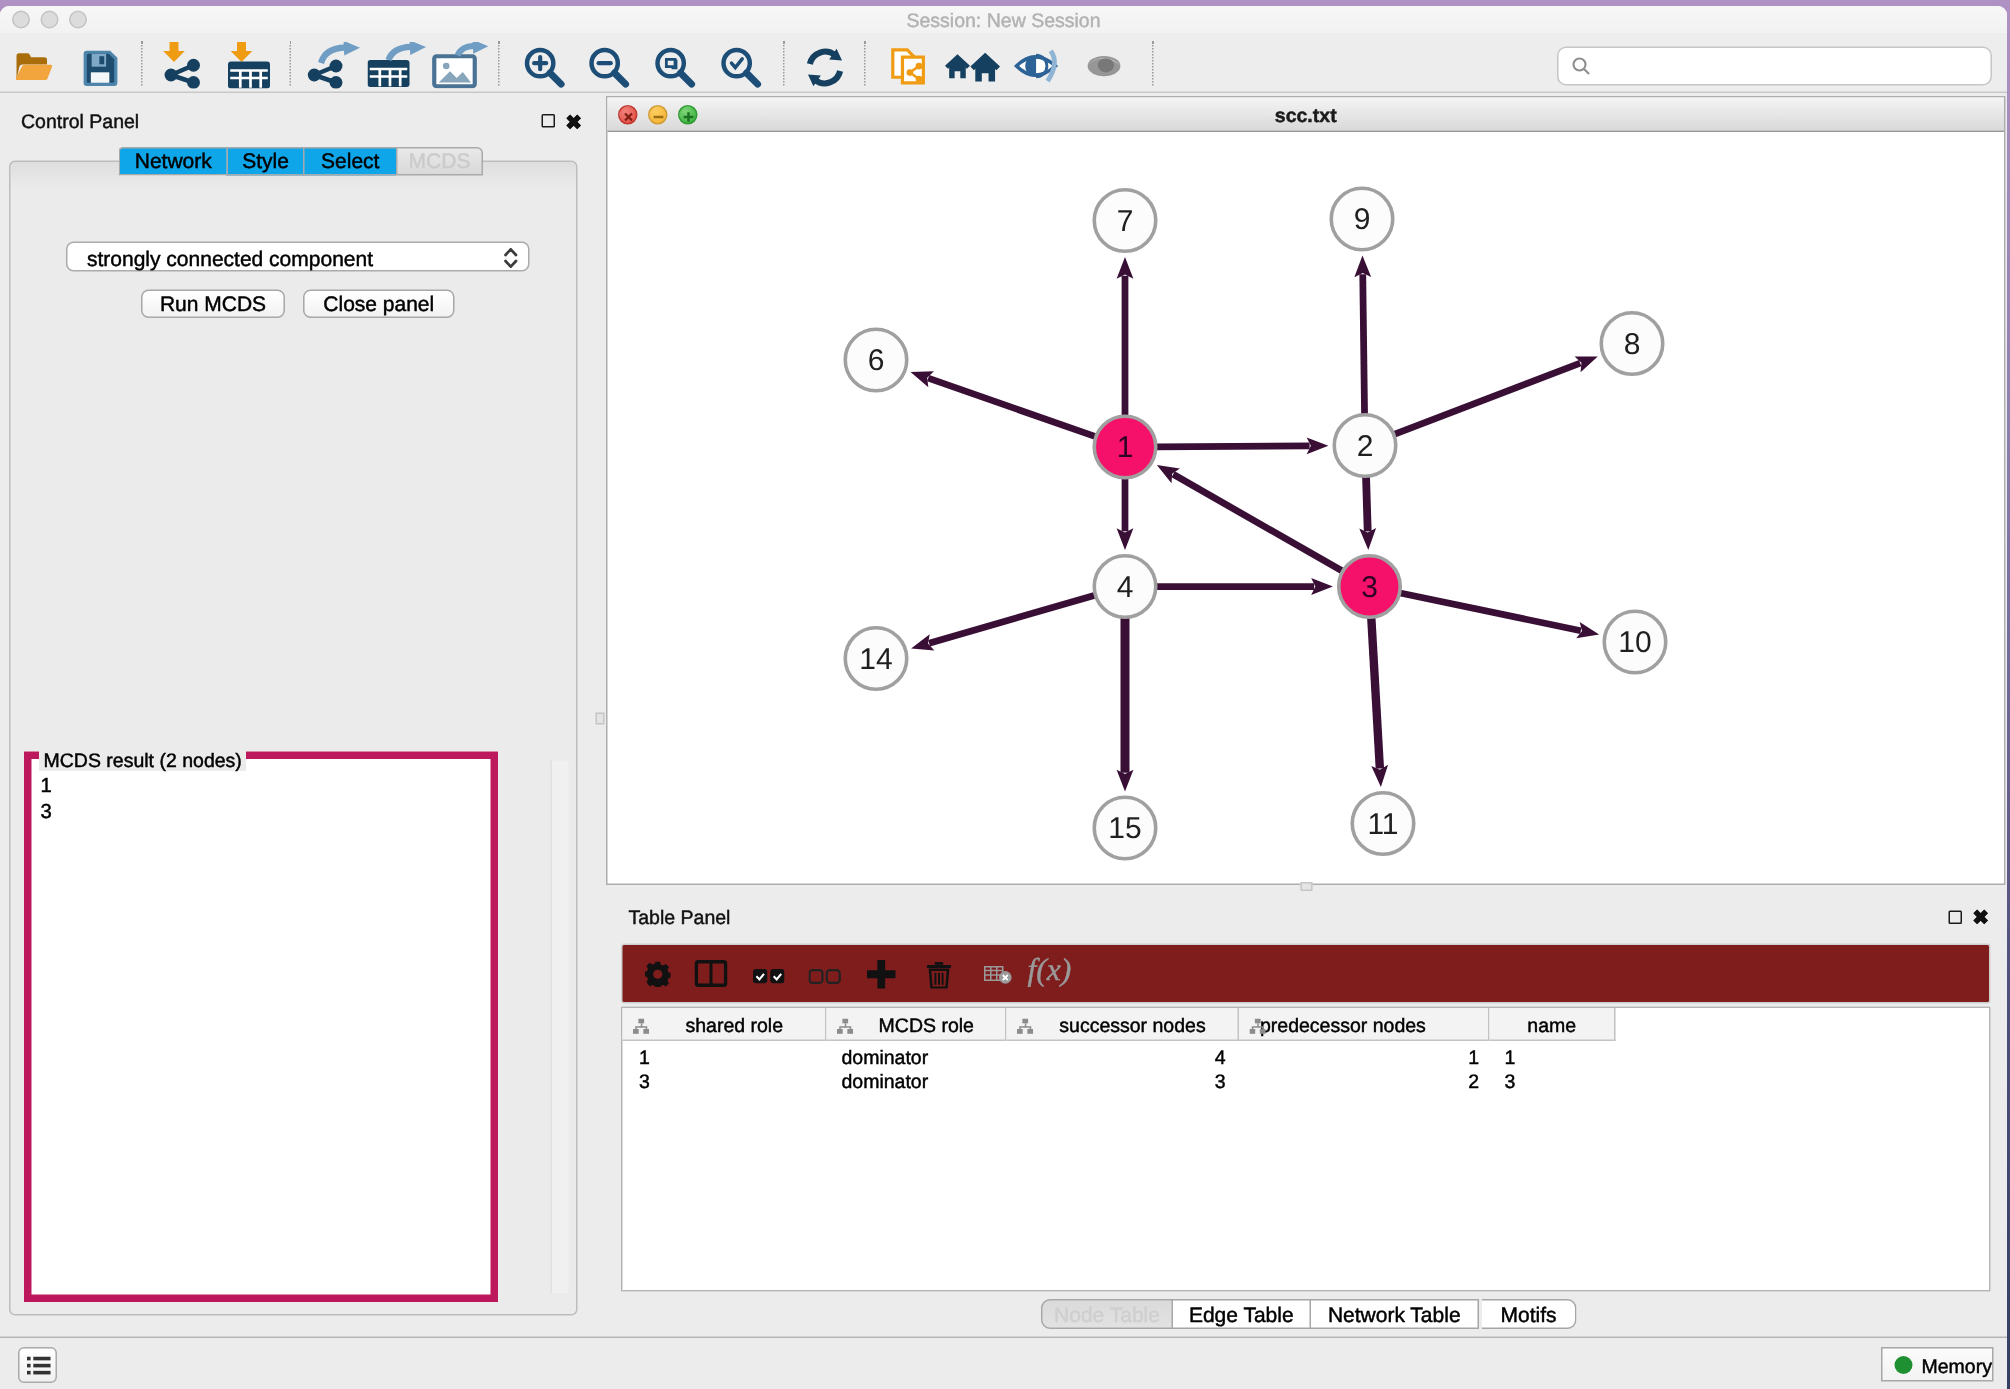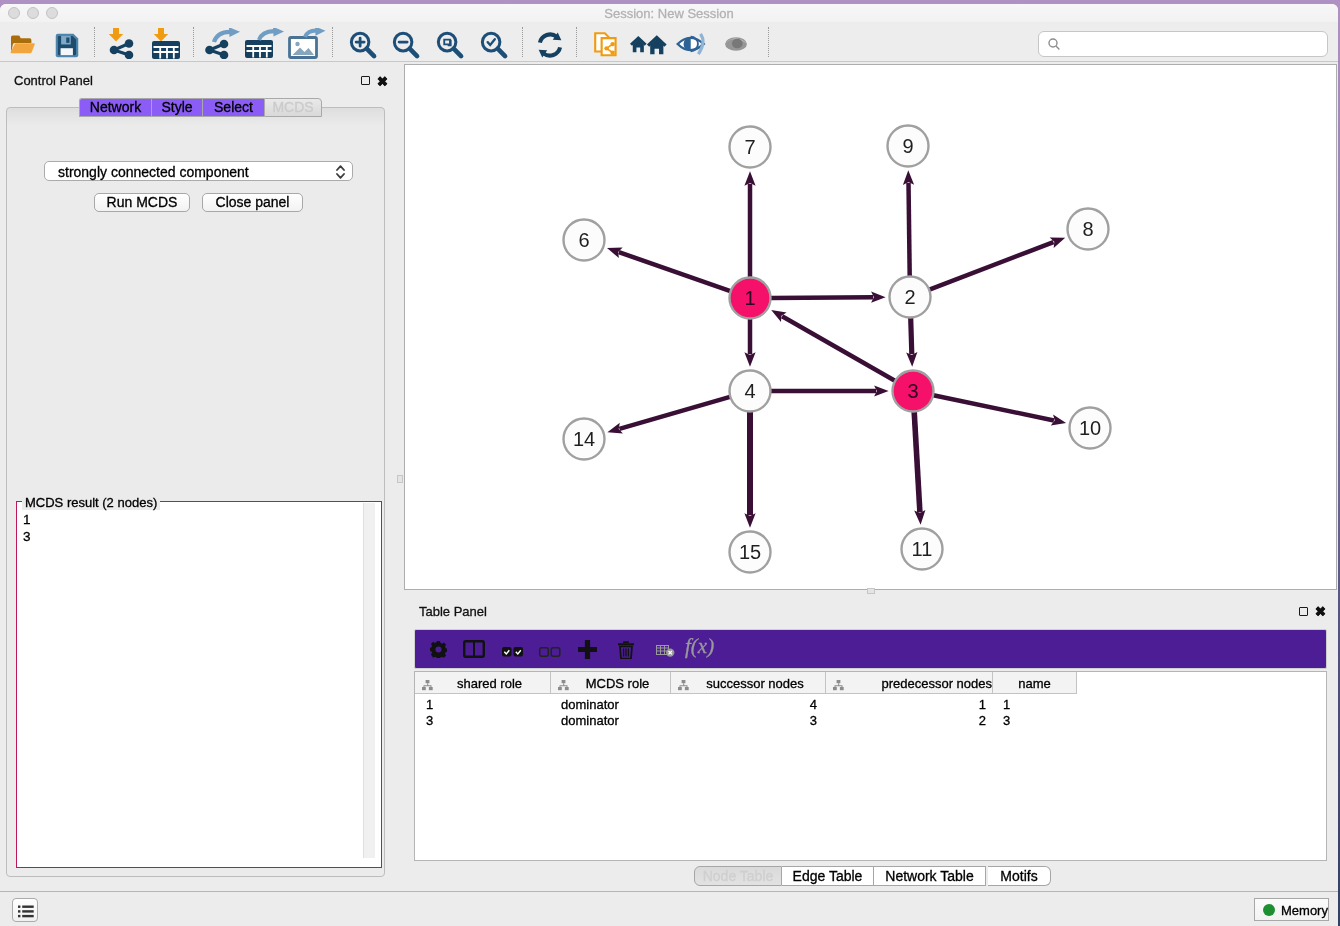--- a/index.html
+++ b/index.html
@@ -7,21 +7,21 @@
 .win { position:absolute; left:0; top:4px; width:1338px; height:922px; background:#ececec; border-radius:6px 6px 0 0; }
 .titlebar { position:absolute; left:0; top:0; width:100%; height:18px; background:linear-gradient(#f7f7f7,#f2f2f2); border-radius:6px 6px 0 0; }
 .tl { position:absolute; top:3px; width:12px; height:12px; border-radius:50%; background:#dcdcdc; border:1px solid #c3c3c3; }
 .wtitle { position:absolute; top:2px; width:100%; text-align:center; color:#b2b2b2; font-size:13px; }
 .toolbar { position:absolute; left:0; top:18px; width:100%; height:40px; background:#ededed; border-bottom:1px solid #c8c8c8; }
 .search { position:absolute; left:1038px; top:9px; width:290px; height:26px; background:#fff; border:1px solid #c6c6c6; border-radius:6px; }
 .panelhdr { font-size:13px; color:#111; }
 .wbtn-sq { position:absolute; width:9px; height:9px; border:1.6px solid #1a1a1a; border-radius:1px; }
 .wbtn-x { position:absolute; font-size:13px; font-weight:bold; color:#111; line-height:11px; }
 .tabstrip { position:absolute; font-size:14px; color:#000; }
-.tab { position:absolute; top:0; height:19px; background:#8b5cf6; border:1px solid #a9a9a9; border-right:none; text-align:center; line-height:17px; }
+.tab { position:absolute; top:0; height:19px; background:#0ea5e9; border:1px solid #a9a9a9; border-right:none; text-align:center; line-height:17px; }
 .seltab { background:linear-gradient(#e9e9e9,#d9d9d9); color:#cbcbcb; border-right:1px solid #a9a9a9; border-radius:0 4px 0 0; }
 .btn { position:absolute; background:linear-gradient(#ffffff,#f2f2f2); border:1px solid #a8a8a8; border-radius:5px; font-size:14px; text-align:center; color:#000; }
 .cell { position:absolute; font-size:13px; color:#000; }
 .btab { position:absolute; height:20px; background:#fff; border:1px solid #a6a6a6; border-left:none; text-align:center; line-height:19px; }
 </style></head>
 <body>
 <div class="win">
   <div class="titlebar">
     <div class="tl" style="left:8px"></div>
       <div class="tl" style="left:27px"></div>
@@ -183,28 +183,43 @@
       <div class="abs" style="left:13px;top:2px;font-size:14px">strongly connected component</div>
       <svg class="abs" style="right:6px;top:3px" width="11" height="14" viewBox="0 0 11 14">
           <g fill="none" stroke="#3c3c3c" stroke-width="1.8" stroke-linecap="round" stroke-linejoin="round">
             <path d="M2 5l3.5-3.8L9 5"></path>
             <path d="M2 9l3.5 3.8L9 9"></path>
           </g>
         </svg>
     </div>
     <div class="btn" style="left:94px;top:130px;width:96px;height:19px;line-height:17px">Run MCDS</div>
     <div class="btn" style="left:202px;top:130px;width:101px;height:19px;line-height:17px">Close panel</div>
-    <div class="abs" style="left:16px;top:438px;width:366px;height:367px;border:1px solid #be185d;background:#fff">
+    <div class="abs" style="left:16px;top:438px;width:316px;height:367px;border:5px solid #be185d;background:#fff">
       <div class="abs" style="left:5px;top:-7px;background:#ebebeb;padding:0 3px;font-size:13px;color:#000">MCDS result (2 nodes)</div>
       <div class="abs" style="left:346px;top:1px;width:12px;height:355px;background:#f0f0f0;border-left:1px solid #e0e0e0"></div>
       <div class="abs" style="left:6px;top:9px;font-size:13.5px;line-height:17px;color:#000">1<br>3</div>
     </div>
   </div>
 
   <div class="abs" style="left:404px;top:60px;width:933px;height:526px;border:1px solid #adadad;background:#fff">
+    <div class="abs" style="left:0;top:0;width:100%;height:23px;background:linear-gradient(#f4f4f4,#d9d9d9);border-bottom:1px solid #979797">
+      <div class="abs" style="left:7px;top:5px;width:13px;height:13px;border-radius:50%;background:radial-gradient(circle at 35% 30%,#f0837c,#e2453c);border:0.5px solid #c0392f">
+        <svg width="12" height="12" viewBox="0 0 13 13">
+            <path d="M4 4l5 5M9 4l-5 5" stroke="#7d1d14" stroke-width="1.6"></path>
+          </svg></div>
+      <div class="abs" style="left:27px;top:5px;width:13px;height:13px;border-radius:50%;background:radial-gradient(circle at 35% 30%,#fccf5f,#f2af2e);border:0.5px solid #d29b31">
+        <svg width="12" height="12" viewBox="0 0 13 13">
+            <path d="M3 6.5h7" stroke="#9a6d14" stroke-width="1.8"></path>
+          </svg></div>
+      <div class="abs" style="left:47px;top:5px;width:13px;height:13px;border-radius:50%;background:radial-gradient(circle at 35% 30%,#7fd47a,#2eae31);border:0.5px solid #2f9a31">
+        <svg width="12" height="12" viewBox="0 0 13 13">
+            <path d="M6.5 3v7M3 6.5h7" stroke="#1c7022" stroke-width="1.8"></path>
+          </svg></div>
+      <div class="abs" style="left:0;top:4px;width:100%;text-align:center;font-size:13px;font-weight:bold;color:#1a1a1a">scc.txt</div>
+    </div>
     <div class="abs" style="left:0;top:24px;width:931px;height:501px;overflow:hidden"><svg width="932" height="501" viewBox="0 0 932 501" style="font-family:'Liberation Sans',sans-serif">
           <line x1="345.0" y1="188.2" x2="345.0" y2="94.8" stroke="#390f36" stroke-width="4.5"></line>
           <polygon points="345.0,82.3 350.6,96.8 345.0,94.0 339.4,96.8" fill="#390f36"></polygon>
           <line x1="325.4" y1="202.1" x2="213.8" y2="163.1" stroke="#390f36" stroke-width="4.5"></line>
           <polygon points="202.0,159.0 217.6,158.5 213.1,162.9 213.9,169.1" fill="#390f36"></polygon>
           <line x1="365.8" y1="208.9" x2="468.1" y2="208.2" stroke="#390f36" stroke-width="4.5"></line>
           <polygon points="480.6,208.2 466.1,213.8 468.9,208.2 466.1,202.6" fill="#390f36"></polygon>
           <line x1="345.0" y1="229.8" x2="345.0" y2="265.2" stroke="#390f36" stroke-width="4.5"></line>
           <polygon points="345.0,277.7 339.4,263.2 345.0,266.0 350.6,263.2" fill="#390f36"></polygon>
           <line x1="504.7" y1="187.2" x2="503.5" y2="93.8" stroke="#390f36" stroke-width="4.5"></line>
@@ -251,21 +266,21 @@
           <text x="517" y="466.7" text-anchor="middle" font-size="20" fill="#1f1f1f">11</text>
         </svg></div>
   </div>
   <div class="abs" style="left:397px;top:471px;width:6px;height:8px;background:#e4e4e4;border:1px solid #c6c6c6"></div>
   <div class="abs" style="left:867px;top:584px;width:8px;height:6px;background:#e4e4e4;border:1px solid #c6c6c6"></div>
 
   <div class="abs" style="left:404px;top:591px;width:933px;height:296px;background:#ececec">
     <div class="panelhdr abs" style="left:15px;top:9px">Table Panel</div>
     <div class="wbtn-sq" style="left:895px;top:12px"></div>
     <div class="wbtn-x" style="left:911px;top:11px">✖</div>
-    <div class="abs" style="left:10px;top:34px;width:913px;height:40px;background:#4c1d95;border:1px solid #cfcfcf;border-radius:2px">
+    <div class="abs" style="left:10px;top:34px;width:913px;height:40px;background:#7f1d1d;border:1px solid #cfcfcf;border-radius:2px">
       <div class="abs" style="left:15px;top:11px"><svg width="17" height="17" viewBox="0 0 20 20">
             <path fill="#111" d="M8.2 0h3.6l.5 2.4a7.7 7.7 0 0 1 2 .8l2-1.3 2.6 2.6-1.3 2a7.7 7.7 0 0 1 .8 2l2.4.5v3.6l-2.4.5a7.7 7.7 0 0 1-.8 2l1.3 2-2.6 2.6-2-1.3a7.7 7.7 0 0 1-2 .8l-.5 2.4H8.2l-.5-2.4a7.7 7.7 0 0 1-2-.8l-2 1.3L1.1 16l1.3-2a7.7 7.7 0 0 1-.8-2L-.8 11.5V8.2l2.4-.5a7.7 7.7 0 0 1 .8-2L1.1 3.6 3.7 1l2 1.3a7.7 7.7 0 0 1 2-.8z M10 6.4a3.6 3.6 0 1 0 0 7.2 3.6 3.6 0 0 0 0-7.2z" fill-rule="evenodd"></path>
           </svg></div>
       <div class="abs" style="left:48px;top:10px"><svg width="22" height="18" viewBox="0 0 22 18">
             <rect x="1.2" y="1.2" width="19.6" height="15.6" fill="none" stroke="#111" stroke-width="2.4" rx="1.5"></rect>
             <path d="M11 1v16" stroke="#111" stroke-width="2"></path>
           </svg></div>
       <div class="abs" style="left:87px;top:14px"><svg width="21" height="11" viewBox="0 0 21 11">
             <g>
               <rect x="0" y="0" width="9.5" height="9.5" rx="2" fill="#111"></rect>
@@ -337,21 +352,21 @@
         </div>
         <div class="abs" style="left:411px;top:0;width:167px;height:22px;background:#f3f3f3;border-right:1px solid #c3c3c3;border-bottom:1px solid #c3c3c3">
           <span class="abs" style="left:7px;top:5px"><svg width="11" height="11" viewBox="0 0 11 11">
               <g fill="#8c8c8c">
                 <rect x="3.6" y="0" width="3.8" height="3.2"></rect>
                 <rect x="0" y="7" width="3.8" height="3.2"></rect>
                 <rect x="6.9" y="7" width="3.8" height="3.2"></rect>
                 <path d="M5.2 3.2h1v2.2h-1z M1.5 5.2h8v1h-8z M1.5 5.2h1v2h-1z M8.5 5.2h1v2h-1z"></path>
               </g>
             </svg></span>
-          <div style="text-align:right;margin-left:14px;font-size:13px;padding-top:4px">predecessor nodes</div>
+          <div style="text-align:left;margin-left:14px;font-size:13px;padding-top:4px">predecessor nodes</div>
         </div>
         <div class="abs" style="left:578px;top:0;width:84px;height:22px;background:#f3f3f3;border-right:1px solid #c3c3c3;border-bottom:1px solid #c3c3c3">
           <div style="text-align:center;font-size:13px;padding-top:4px">name</div>
         </div>
       <div class="cell" style="left:11px;top:25px">1</div>
         <div class="cell" style="left:146px;top:25px">dominator</div>
         <div class="cell" style="left:256px;top:25px;width:146px;text-align:right">4</div>
         <div class="cell" style="left:411px;top:25px;width:160px;text-align:right">1</div>
         <div class="cell" style="left:588px;top:25px">1</div>
         <div class="cell" style="left:11px;top:41px">3</div>

